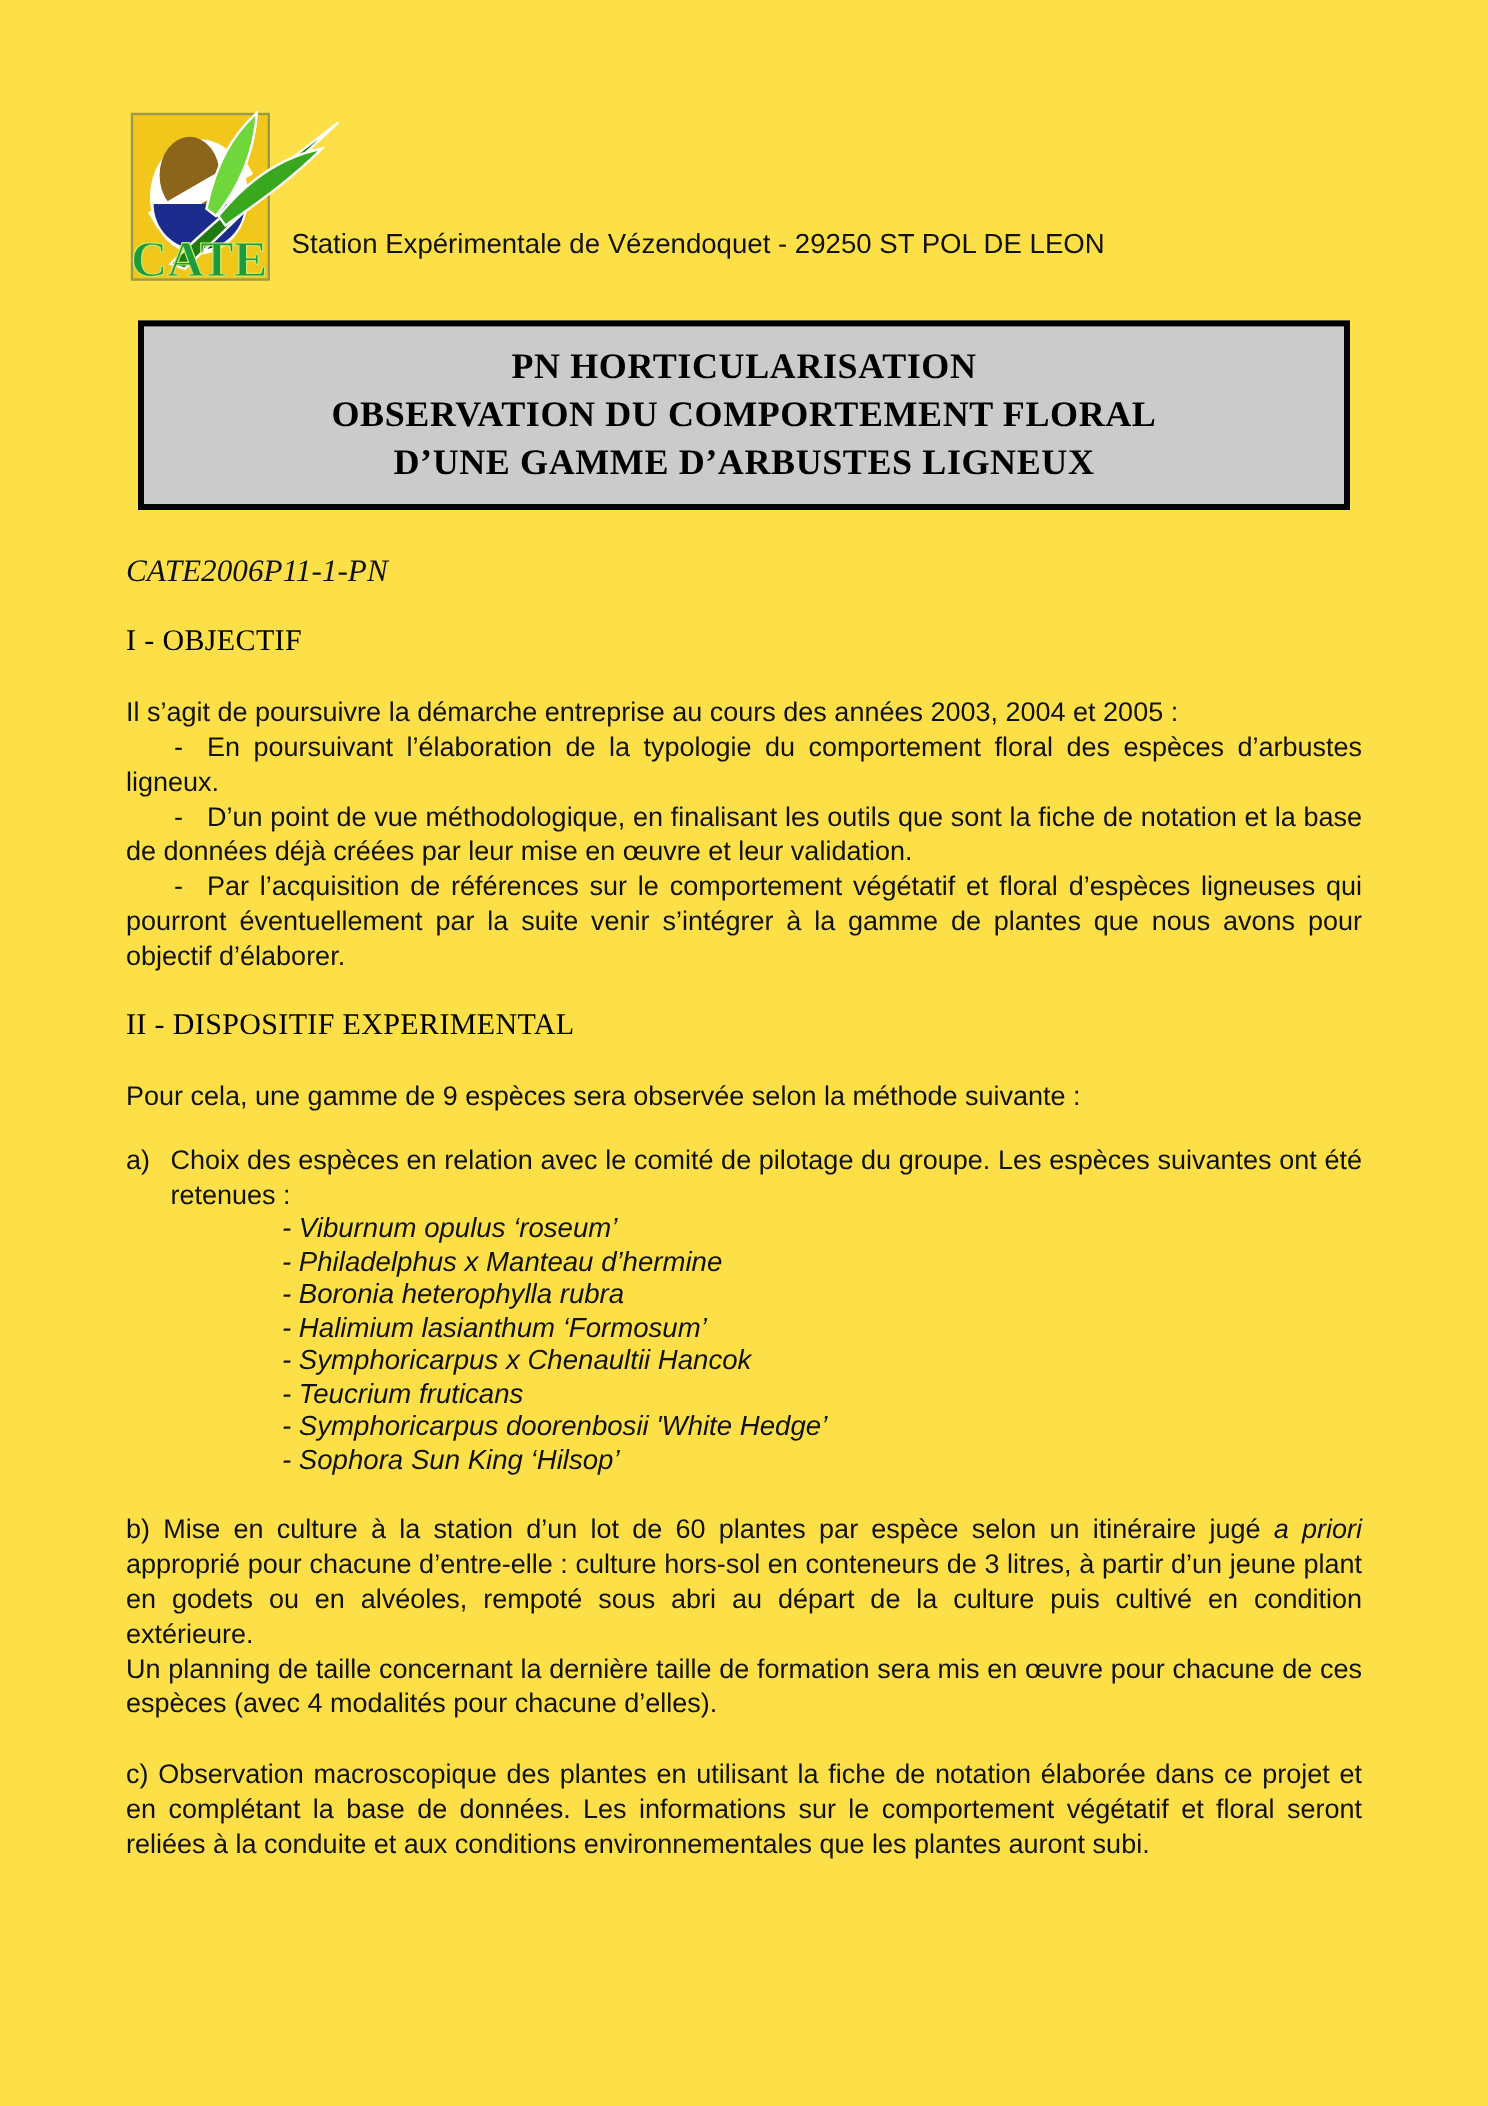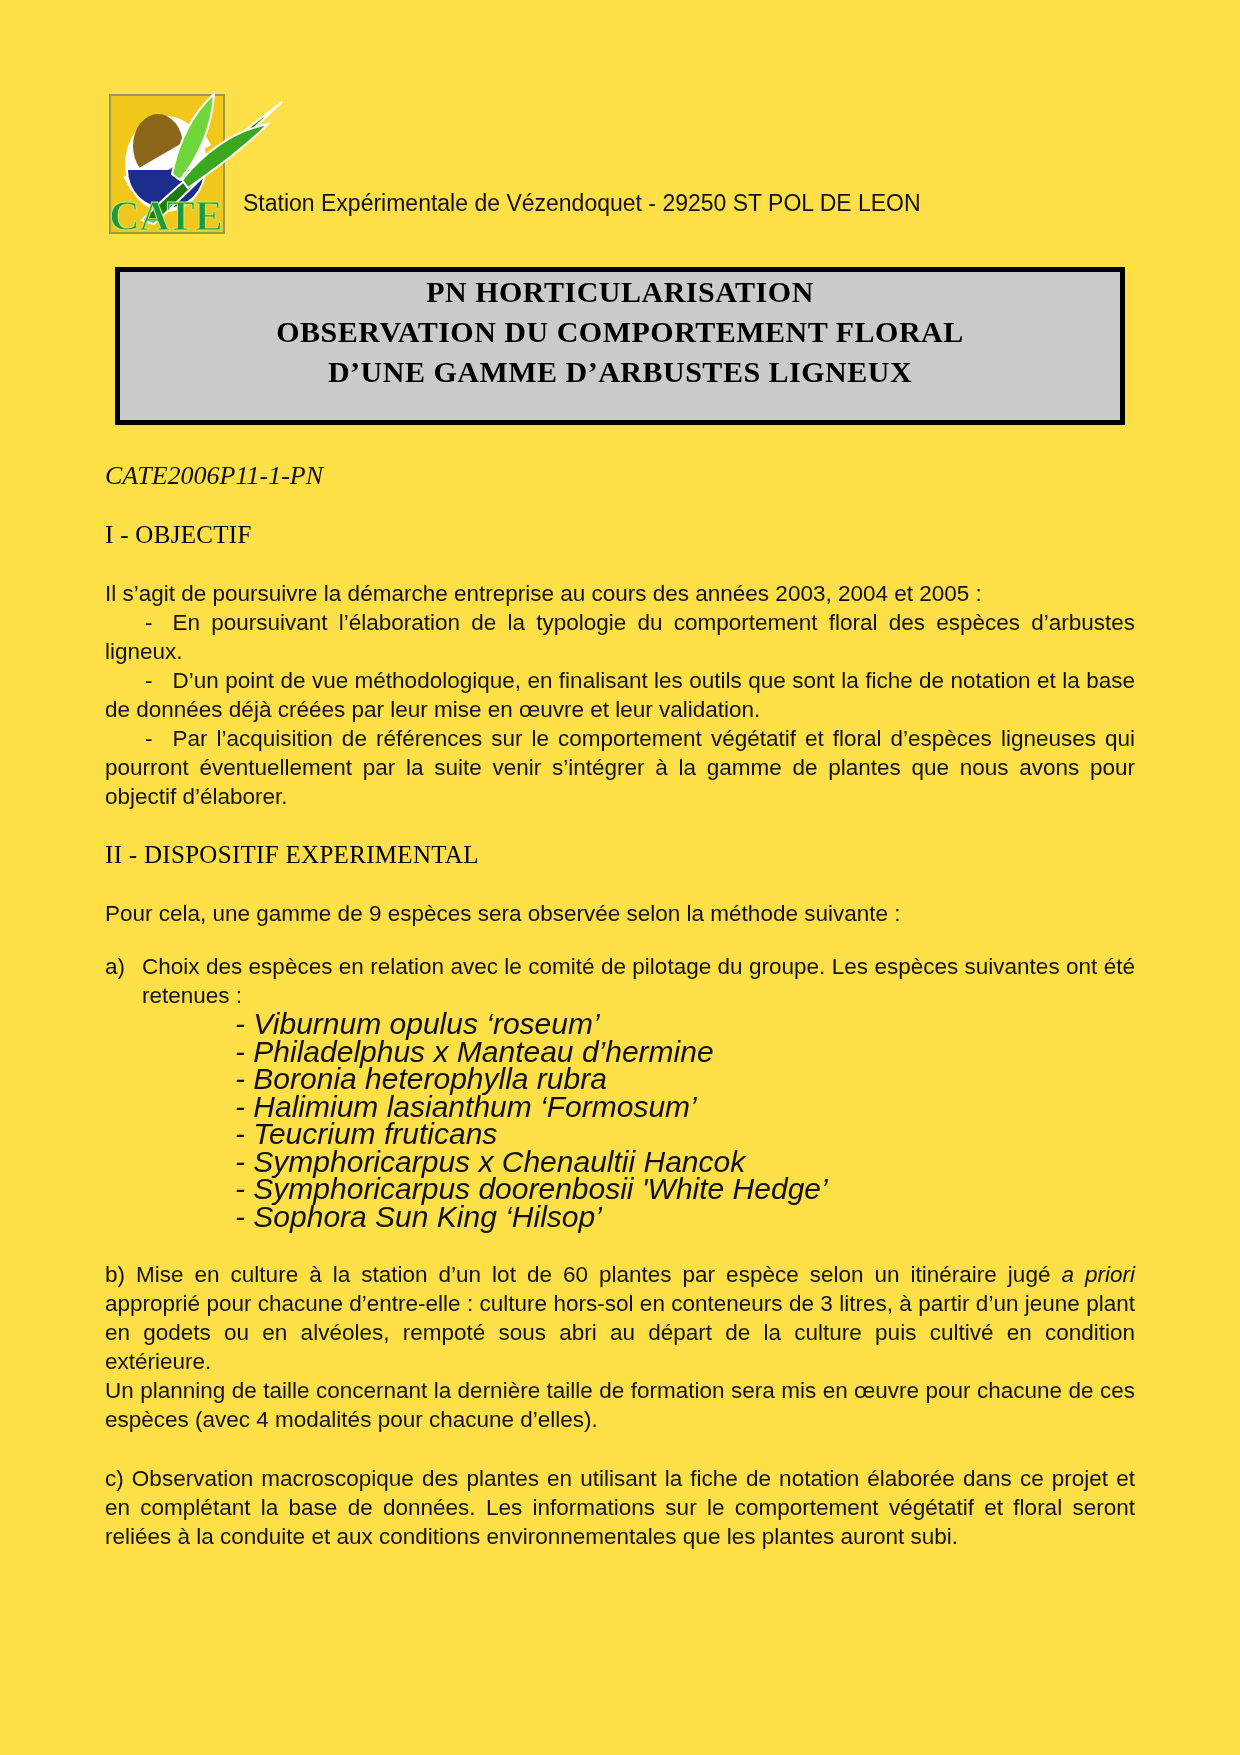--- a/index.html
+++ b/index.html
@@ -8,39 +8,39 @@
     font-family:"Liberation Sans",sans-serif;color:#111;overflow:hidden;
   }
   .logo-wrap{position:absolute;left:102px;top:78px;width:195px;height:160px;}
   .station-line{
     position:absolute;left:243px;top:190px;font-size:23px;color:#111;
     font-family:"Liberation Sans",sans-serif;
   }
   .content{position:absolute;left:105px;top:0;width:1030px;}
   .title-box{
     margin:267px 10px 0 10px;height:148px;background:#cbcbcb;border:5px solid #000;
-    display:flex;flex-direction:column;justify-content:flex-start;align-items:center;
+    display:flex;flex-direction:column;justify-content:center;align-items:center;
     font-family:"Liberation Serif",serif;font-weight:bold;font-size:30px;line-height:40px;
     color:#000;text-align:center;letter-spacing:0.5px;
   }
   .doc-code{
     margin-top:36px;text-align:left;font-family:"Liberation Serif",serif;
     font-style:italic;font-size:26px;color:#111;
   }
   h2.sec{
     margin:30px 0 0 0;font-family:"Liberation Serif",serif;font-size:25px;
     font-weight:normal;color:#000;letter-spacing:0.3px;
   }
   p.body{margin:30px 0 0 0;font-size:22.5px;line-height:29px;text-align:justify;}
   p.bullet{margin:0;font-size:22.5px;line-height:29px;text-align:justify;text-indent:40px;}
   p.bullet .dash{margin-right:20px;}
   .item-a{margin-top:24px;display:flex;font-size:22.5px;line-height:29px;}
   .item-a .marker{width:37px;flex:none;}
   .item-a .item-text{flex:1;text-align:justify;}
-  .species-list{padding-left:130px;font-style:italic;font-size:30px;line-height:27.5px;}
+  .species-list{padding-left:130px;font-style:italic;font-size:23px;line-height:27.5px;}
   p.nogap{margin-top:0;}
 </style>
 </head>
 <body>
 
 <div class="page">
 
   <div class="logo-wrap">
     <svg width="195" height="160" viewBox="0 0 195 160">
       <rect x="8" y="17" width="114" height="138" stroke="#9a9a4a" stroke-width="2" fill="#F2C71B"></rect>
@@ -84,22 +84,22 @@
     <div class="item-a">
       <span class="marker">a)</span>
       <span class="item-text">Choix des espèces en relation avec le comité de pilotage du groupe. Les espèces suivantes ont été retenues :</span>
     </div>
 
     <div class="species-list">
       <div>- Viburnum opulus ‘roseum’</div>
       <div>- Philadelphus x Manteau d’hermine</div>
       <div>- Boronia heterophylla rubra</div>
       <div>- Halimium lasianthum ‘Formosum’</div>
+      <div>- Symphoricarpus x Chenaultii Hancok</div>
       <div>- Teucrium fruticans</div>
-      <div>- Symphoricarpus x Chenaultii Hancok</div>
       <div>- Symphoricarpus doorenbosii 'White Hedge’</div>
       <div>- Sophora Sun King ‘Hilsop’</div>
     </div>
 
     <p class="body"><span>b) Mise en culture à la station d’un lot de 60 plantes par espèce selon un itinéraire jugé </span><em>a priori</em><span> approprié pour chacune d’entre-elle : culture hors-sol en conteneurs de 3 litres, à partir d’un jeune plant en godets ou en alvéoles, rempoté sous abri au départ de la culture puis cultivé en condition extérieure.</span></p>
 
     <p class="body nogap">Un planning de taille concernant la dernière taille de formation sera mis en œuvre pour chacune de ces espèces (avec 4 modalités pour chacune d’elles).</p>
 
     <p class="body">c) Observation macroscopique des plantes en utilisant la fiche de notation élaborée dans ce projet et en complétant la base de données. Les informations sur le comportement végétatif et floral seront reliées à la conduite et aux conditions environnementales que les plantes auront subi.</p>
 

